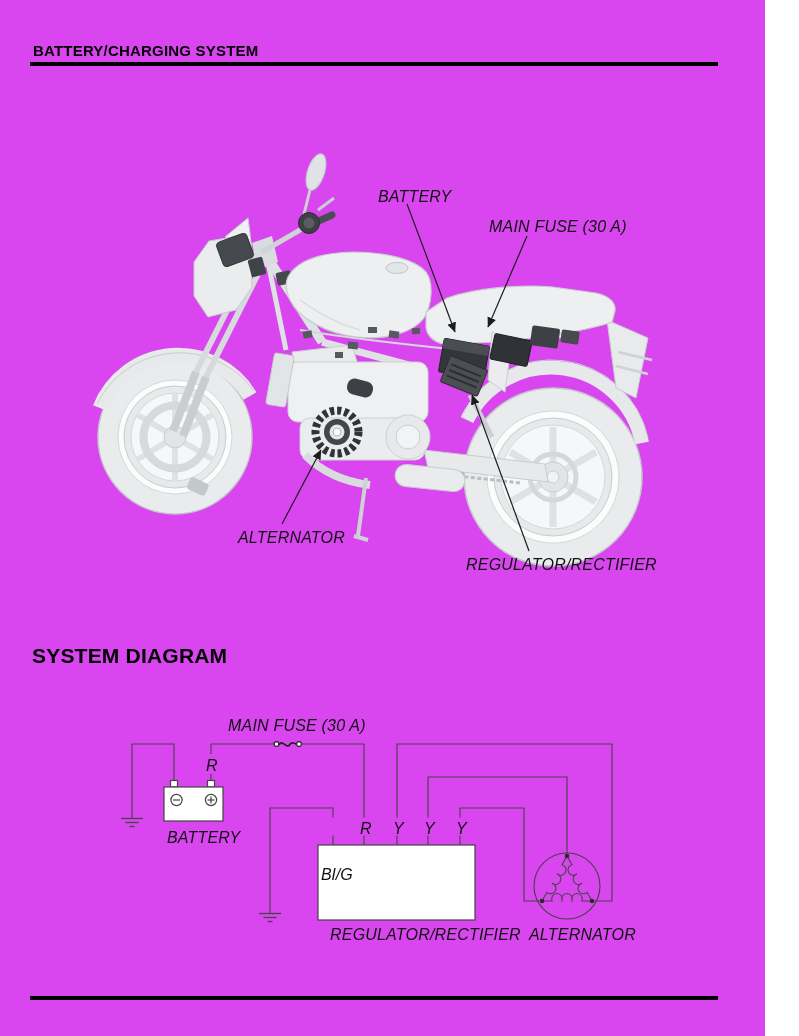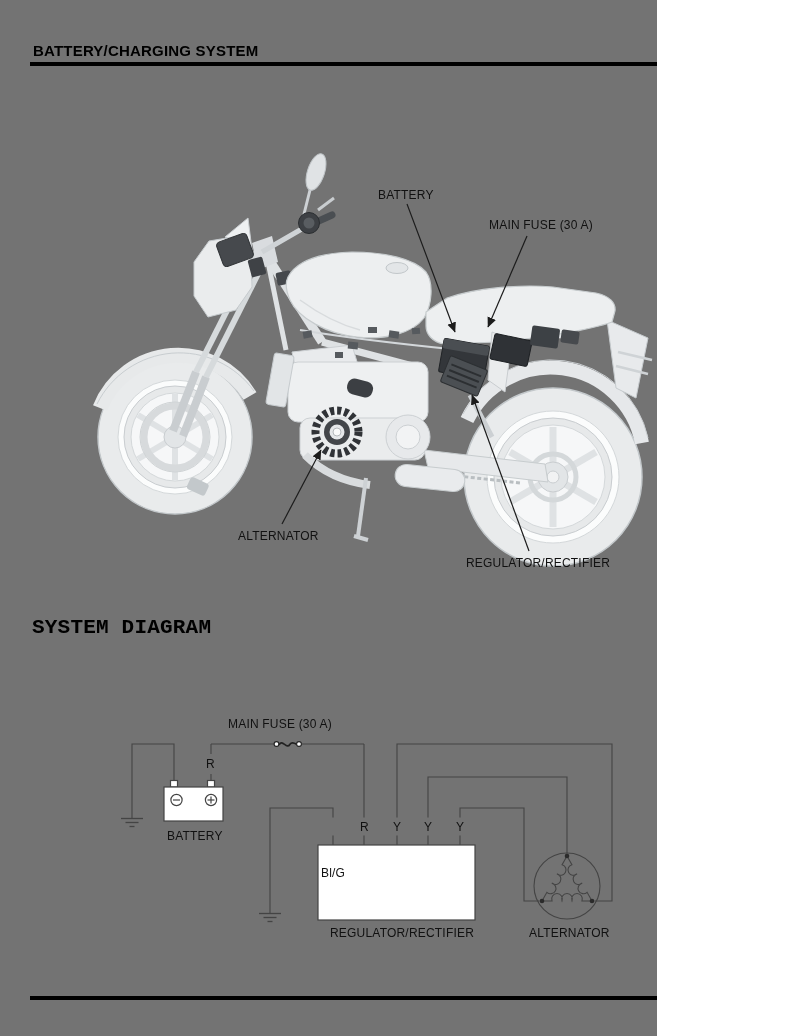--- a/index.html
+++ b/index.html
@@ -1,26 +1,26 @@
 <!DOCTYPE html>
 <html><head>
 <meta charset="utf-8">
 <style>
   html,body{margin:0;padding:0;background:#ffffff;}
-  .page{position:relative;width:657px;height:1036px;background:#737373;overflow:hidden;
+  .page{position:relative;width:765px;height:1036px;background:#d946ef;overflow:hidden;
         font-family:"Liberation Sans","DejaVu Sans",sans-serif;color:#000;}
   .hdr-title{position:absolute;left:33px;top:42px;font-size:15px;font-weight:bold;letter-spacing:.2px;}
   .rule{position:absolute;left:30px;width:688px;background:#000;}
   .rule.top{top:62px;height:3.5px;}
   .rule.bottom{top:996px;height:4px;}
   .sec-title{position:absolute;left:32px;font-size:21px;font-weight:bold;letter-spacing:.2px;}
   .sec-title.loc{top:72px;}
-  .sec-title.diag{top:616px;font-family:Liberation Mono, monospace;}
+  .sec-title.diag{top:644px;}
   .pagenum{position:absolute;left:30px;top:1052px;font-size:19px;font-weight:bold;}
-  .label{position:absolute;font-size:12px;color:#111;white-space:nowrap;letter-spacing:.2px;}
+  .label{position:absolute;font-size:16px;color:#111;white-space:nowrap;letter-spacing:.2px;font-style:italic;}
   svg{position:absolute;left:0;}
   .fig-bike{top:140px;}
   .fig-diag{top:700px;}
 </style>
 </head>
 <body>
 
 <div class="page">
 
   <div class="hdr-title">BATTERY/CHARGING SYSTEM</div>

